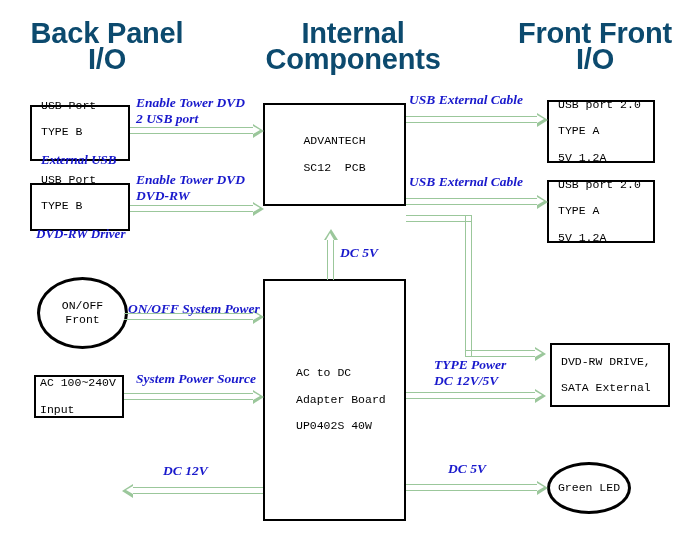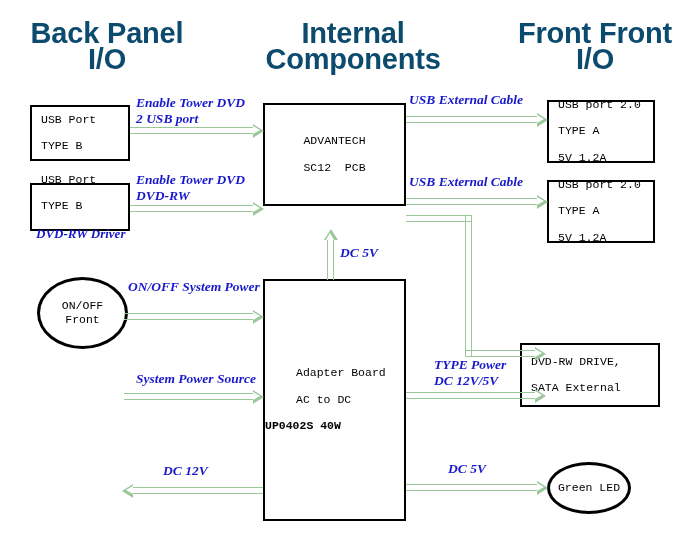--- a/index.html
+++ b/index.html
@@ -163,80 +163,85 @@
   <div class="col-heading" id="heading-back">Back Panel
 I/O</div>
   <div class="col-heading" id="heading-internal">Internal
 Components</div>
   <div class="col-heading" id="heading-front">Front Front
 I/O</div>
 
   <div class="node-box" style="left:30px; top:105px; width:100px; height:56px;">
     <div class="mono-line box-pad">USB Port</div>
     <div class="mono-line box-pad">TYPE B</div>
+    <div class="blue-italic-line box-pad">External USB</div>
   </div>
 
   <div class="node-box" style="left:30px; top:183px; width:100px; height:48px;">
     <div class="mono-line box-pad">USB Port</div>
     <div class="mono-line box-pad">TYPE B</div>
     <div class="blue-italic-line" style="padding-left:4px;">DVD-RW Driver</div>
   </div>
 
   <div class="node-ellipse" style="left:37px; top:277px; width:91px; height:72px;">
     <div class="mono-line ell-center">ON/OFF</div>
     <div class="mono-line ell-center">Front</div>
   </div>
 
+  <div class="node-box" style="left:34px; top:375px; width:90px; height:43px;">
+    <div class="mono-line" style="padding-left:4px;">AC 100~240V</div>
+    <div class="mono-line" style="padding-left:4px;">Input</div>
+  </div>
 
 
   <div class="node-box" style="left:263px; top:103px; width:143px; height:103px; align-items:center;">
     <div class="mono-line">ADVANTECH</div>
     <div class="mono-line">SC12  PCB</div>
   </div>
 
   <div class="node-box" style="left:263px; top:279px; width:143px; height:242px;">
+    <div class="mono-line" style="padding-left:31px;">AC to DC</div>
     <div class="mono-line" style="padding-left:31px;">Adapter Board</div>
-    <div class="mono-line" style="padding-left:31px;">AC to DC</div>
-    <div class="mono-line" style="font-weight:bold;">UP0402S 40W</div>
+    <div class="mono-line" style="padding-left:31px;">UP0402S 40W</div>
   </div>
 
   <div class="node-box" style="left:547px; top:100px; width:108px; height:63px;">
     <div class="mono-line box-pad">USB port 2.0</div>
     <div class="mono-line box-pad">TYPE A</div>
     <div class="mono-line box-pad">5V 1.2A</div>
   </div>
 
   <div class="node-box" style="left:547px; top:180px; width:108px; height:63px;">
     <div class="mono-line box-pad">USB port 2.0</div>
     <div class="mono-line box-pad">TYPE A</div>
     <div class="mono-line box-pad">5V 1.2A</div>
   </div>
 
-  <div class="node-box" style="left:520px; top:343px; width:140px; height:64px;">
+  <div class="node-box" style="left:550px; top:343px; width:120px; height:64px;">
     <div class="mono-line box-pad">DVD-RW DRIVE,</div>
     <div class="mono-line box-pad">SATA External</div>
   </div>
 
   <div class="node-ellipse" style="left:547px; top:462px; width:84px; height:52px;align-items:center;">
     <div class="mono-line ell-center">Green LED</div>
   </div>
 
   <div class="conn-h" style="left:130px; top:127px; width:125px;"></div>
   <div class="arrow-head arrow-right" style="left:253px; top:123.5px;"></div>
   <div class="edge-label" style="left:136px; top:95px; width:160px;">Enable Tower DVD
 2 USB port</div>
 
   <div class="conn-h" style="left:130px; top:205px; width:125px;"></div>
   <div class="arrow-head arrow-right" style="left:253px; top:201.5px;"></div>
   <div class="edge-label" style="left:136px; top:172px; width:160px;">Enable Tower DVD
 DVD-RW</div>
 
   <div class="conn-h" style="left:124px; top:313px; width:131px;"></div>
   <div class="arrow-head arrow-right" style="left:253px; top:309.5px;"></div>
-  <div class="edge-label" style="left:128px; top:279px; width:175px;">ON/OFF System Power</div>
+  <div class="edge-label" style="left:128px; top:301px; width:175px;">ON/OFF System Power</div>
 
   <div class="conn-h" style="left:124px; top:393px; width:131px;"></div>
   <div class="arrow-head arrow-right" style="left:253px; top:389.5px;"></div>
   <div class="edge-label" style="left:136px; top:371px; width:175px;">System Power Source</div>
 
   <div class="conn-h" style="left:131px; top:487px; width:132px;"></div>
   <div class="arrow-head arrow-left" style="left:122px; top:483.5px;"></div>
   <div class="edge-label" style="left:163px; top:463px; width:90px;">DC 12V</div>
 
   <div class="conn-v" style="left:327px; top:240px; width:7px; height:40px;"></div>

